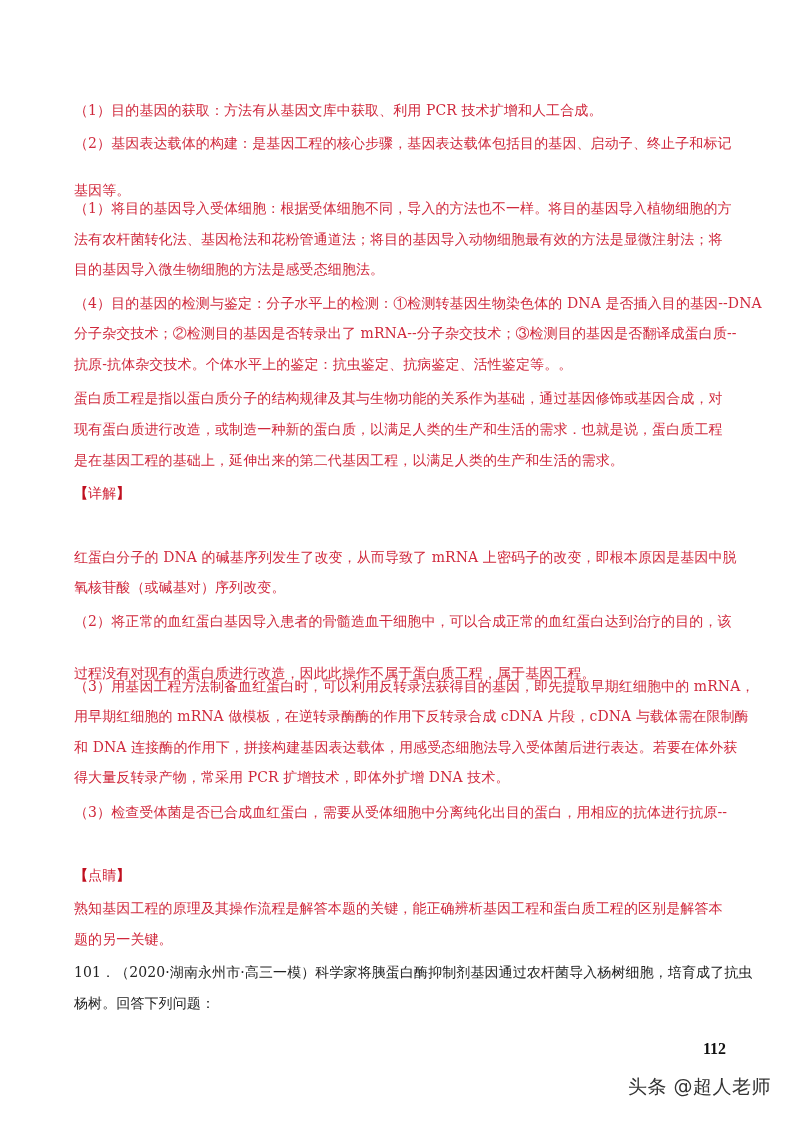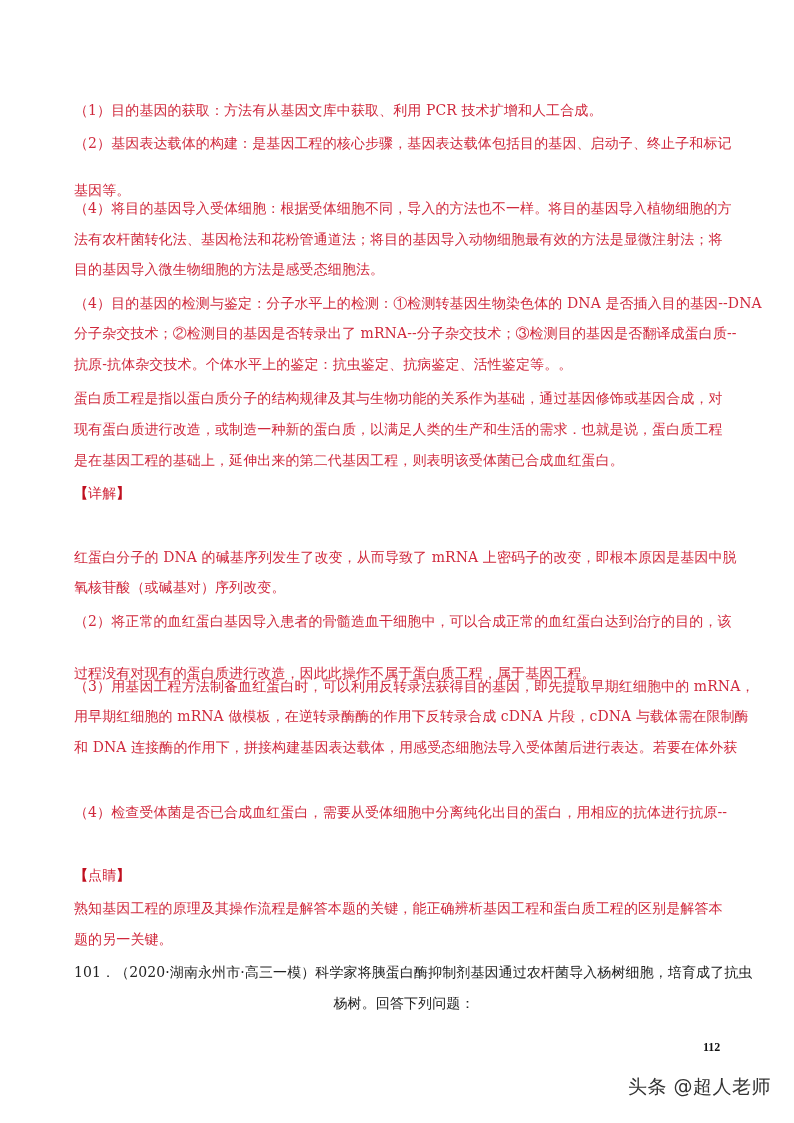--- a/index.html
+++ b/index.html
@@ -24,28 +24,28 @@
     .line {
       position: absolute;
       left: 74px;
       width: 660px;
       font-size: 14px;
       line-height: 18px;
       white-space: nowrap;
       letter-spacing: 0.1px;
     }
     .red { color: #d0283c; }
-    .black { color: #222222; text-align: center; }
+    .black { color: #222222; }
     .heading { color: #d0283c; }
     .heading .br { color: #c01020; font-weight: bold; }
     .page-number {
       position: absolute;
       left: 703px;
       top: 1040px;
-      font-size: 12px;
+      font-size: 16px;
       font-weight: bold;
       color: #111;
       font-family: "Liberation Serif", serif;
     }
     .watermark {
       position: absolute;
       left: 628px;
       top: 1074px;
       font-size: 19px;
       color: #333;
@@ -55,42 +55,43 @@
     }
   </style>
 </head>
 <body>
 
 <div class="page">
 
   <div class="line red" style="top:101px">（1）目的基因的获取：方法有从基因文库中获取、利用 PCR 技术扩增和人工合成。</div>
   <div class="line red" style="top:134px">（2）基因表达载体的构建：是基因工程的核心步骤，基因表达载体包括目的基因、启动子、终止子和标记</div>
   <div class="line red" style="top:181px">基因等。</div>
-  <div class="line red" style="top:199px">（4）将目的基因导入受体细胞：根据受体细胞不同，导入的方法也不一样。将目的基因导入植物细胞的方</div>
+  <div class="line red" style="top:199px">（1）将目的基因导入受体细胞：根据受体细胞不同，导入的方法也不一样。将目的基因导入植物细胞的方</div>
   <div class="line red" style="top:230px">法有农杆菌转化法、基因枪法和花粉管通道法；将目的基因导入动物细胞最有效的方法是显微注射法；将</div>
   <div class="line red" style="top:260px">目的基因导入微生物细胞的方法是感受态细胞法。</div>
   <div class="line red" style="top:294px">（4）目的基因的检测与鉴定：分子水平上的检测：①检测转基因生物染色体的 DNA 是否插入目的基因--DNA</div>
   <div class="line red" style="top:324px">分子杂交技术；②检测目的基因是否转录出了 mRNA--分子杂交技术；③检测目的基因是否翻译成蛋白质--</div>
   <div class="line red" style="top:355px">抗原-抗体杂交技术。个体水平上的鉴定：抗虫鉴定、抗病鉴定、活性鉴定等。。</div>
   <div class="line red" style="top:389px">蛋白质工程是指以蛋白质分子的结构规律及其与生物功能的关系作为基础，通过基因修饰或基因合成，对</div>
   <div class="line red" style="top:420px">现有蛋白质进行改造，或制造一种新的蛋白质，以满足人类的生产和生活的需求．也就是说，蛋白质工程</div>
-  <div class="line red" style="top:451px">是在基因工程的基础上，延伸出来的第二代基因工程，则表明该受体菌已合成血红蛋白。</div>
+  <div class="line red" style="top:451px">是在基因工程的基础上，延伸出来的第二代基因工程，以满足人类的生产和生活的需求。</div>
 
   <div class="line heading" style="top:484px">
     <span class="br">【</span><span>详解</span><span class="br">】</span>
   </div>
 
   <div class="line red" style="top:548px">红蛋白分子的 DNA 的碱基序列发生了改变，从而导致了 mRNA 上密码子的改变，即根本原因是基因中脱</div>
   <div class="line red" style="top:578px">氧核苷酸（或碱基对）序列改变。</div>
   <div class="line red" style="top:612px">（2）将正常的血红蛋白基因导入患者的骨髓造血干细胞中，可以合成正常的血红蛋白达到治疗的目的，该</div>
   <div class="line red" style="top:664px">过程没有对现有的蛋白质进行改造，因此此操作不属于蛋白质工程，属于基因工程。</div>
   <div class="line red" style="top:677px">（3）用基因工程方法制备血红蛋白时，可以利用反转录法获得目的基因，即先提取早期红细胞中的 mRNA，</div>
   <div class="line red" style="top:707px">用早期红细胞的 mRNA 做模板，在逆转录酶酶的作用下反转录合成 cDNA 片段，cDNA 与载体需在限制酶</div>
   <div class="line red" style="top:738px">和 DNA 连接酶的作用下，拼接构建基因表达载体，用感受态细胞法导入受体菌后进行表达。若要在体外获</div>
-  <div class="line red" style="top:803px">（4）检查受体菌是否已合成血红蛋白，需要从受体细胞中分离纯化出目的蛋白，用相应的抗体进行抗原--</div>
+  <div class="line red" style="top:768px">得大量反转录产物，常采用 PCR 扩增技术，即体外扩增 DNA 技术。</div>
+  <div class="line red" style="top:803px">（3）检查受体菌是否已合成血红蛋白，需要从受体细胞中分离纯化出目的蛋白，用相应的抗体进行抗原--</div>
 
   <div class="line heading" style="top:866px">
     <span class="br">【</span><span>点睛</span><span class="br">】</span>
   </div>
 
   <div class="line red" style="top:899px">熟知基因工程的原理及其操作流程是解答本题的关键，能正确辨析基因工程和蛋白质工程的区别是解答本</div>
   <div class="line red" style="top:930px">题的另一关键。</div>
 
   <div class="line black" style="top:963px">101．（2020·湖南永州市·高三一模）科学家将胰蛋白酶抑制剂基因通过农杆菌导入杨树细胞，培育成了抗虫</div>
   <div class="line black" style="top:994px">杨树。回答下列问题：</div>

